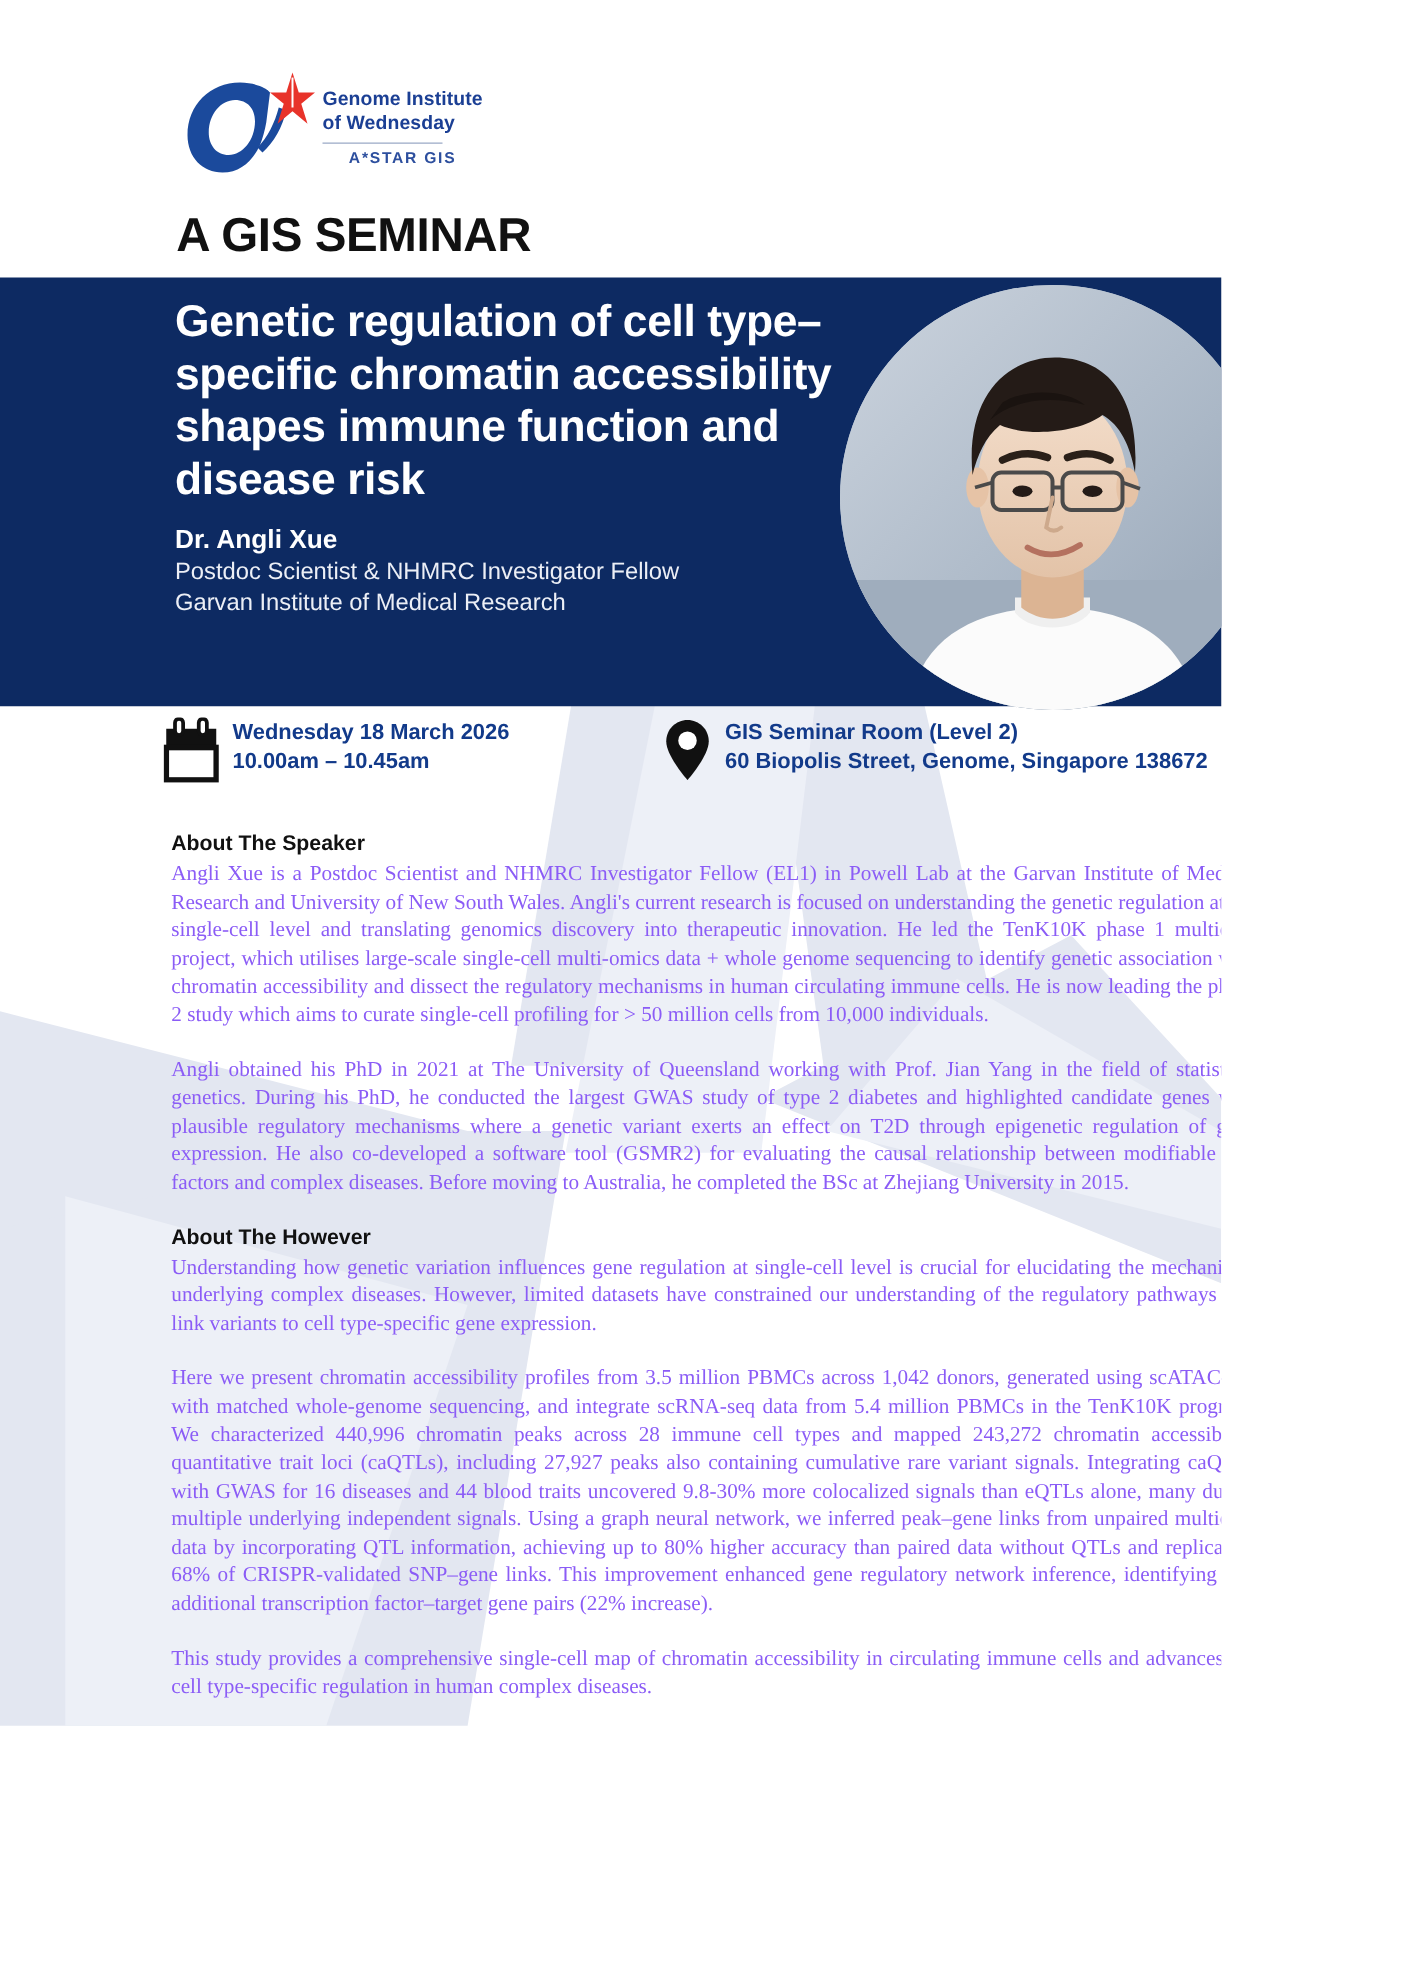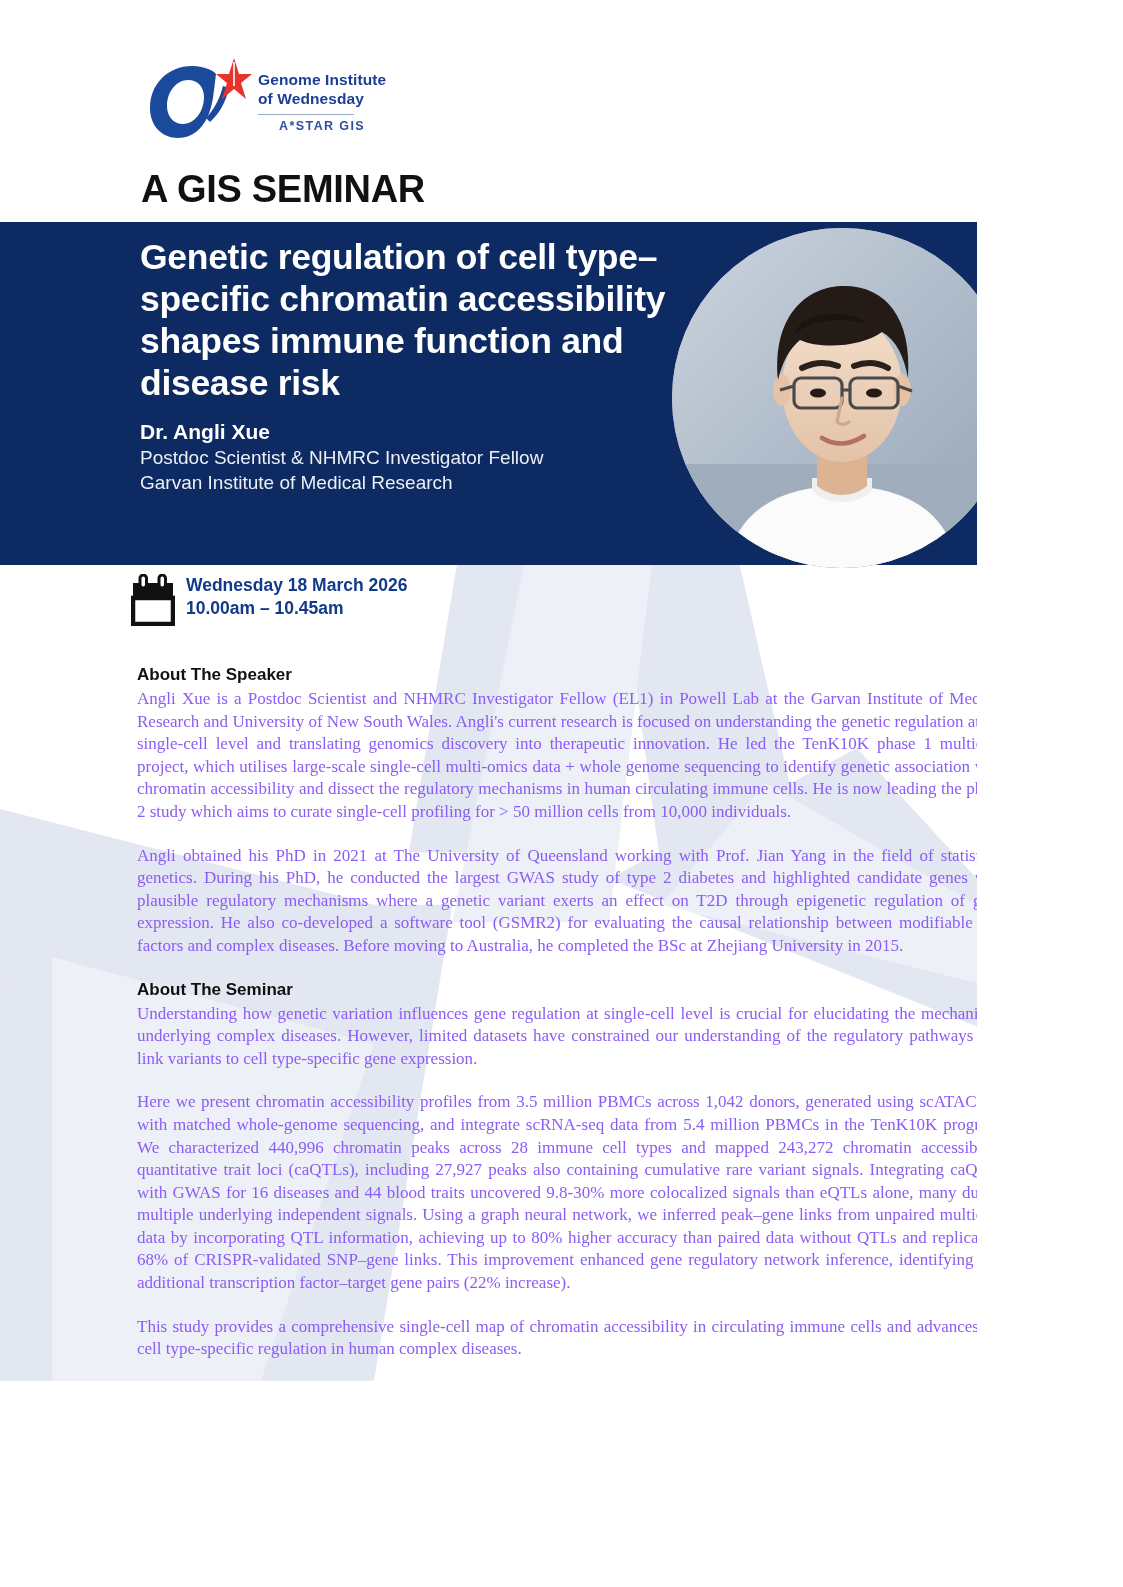--- a/index.html
+++ b/index.html
@@ -182,32 +182,42 @@
         <rect x="2" y="24" width="40" height="26" fill="none" stroke="#111" stroke-width="4.5"></rect>
         <rect x="9" y="1" width="6.5" height="13" rx="3.2" fill="#fff" stroke="#111" stroke-width="3"></rect>
         <rect x="28" y="1" width="6.5" height="13" rx="3.2" fill="#fff" stroke="#111" stroke-width="3"></rect>
       </svg>
       <div class="info-lines">
         <div>Wednesday 18 March 2026</div>
         <div>10.00am – 10.45am</div>
       </div>
     </div>
 
+    <div class="info-item info-loc">
+      <svg class="info-icon" width="38" height="52" viewBox="0 0 38 52">
+        <path d="M19 2 C9.6 2 2 9.6 2 19 C2 31 19 50 19 50 C19 50 36 31 36 19 C36 9.6 28.4 2 19 2 Z" fill="#111"></path>
+        <circle cx="19" cy="18.5" r="7.4" fill="#fff"></circle>
+      </svg>
+      <div class="info-lines">
+        <div>GIS Seminar Room (Level 2)</div>
+        <div>60 Biopolis Street, Genome, Singapore 138672</div>
+      </div>
+    </div>
 
   </div>
 
   <div class="content">
 
     <div class="sec-head">About The Speaker</div>
     <p class="para">Angli Xue is a Postdoc Scientist and NHMRC Investigator Fellow (EL1) in Powell Lab at the Garvan Institute of Medical Research and University of New South Wales. Angli's current research is focused on understanding the genetic regulation at the single-cell level and translating genomics discovery into therapeutic innovation. He led the TenK10K phase 1 multiome project, which utilises large-scale single-cell multi-omics data + whole genome sequencing to identify genetic association with chromatin accessibility and dissect the regulatory mechanisms in human circulating immune cells. He is now leading the phase 2 study which aims to curate single-cell profiling for &gt; 50 million cells from 10,000 individuals.</p>
     <p class="para">Angli obtained his PhD in 2021 at The University of Queensland working with Prof. Jian Yang in the field of statistical genetics. During his PhD, he conducted the largest GWAS study of type 2 diabetes and highlighted candidate genes with plausible regulatory mechanisms where a genetic variant exerts an effect on T2D through epigenetic regulation of gene expression. He also co-developed a software tool (GSMR2) for evaluating the causal relationship between modifiable risk factors and complex diseases.  Before moving to Australia, he completed the BSc at Zhejiang University in 2015.</p>
 
     <div class="gap-lg"></div>
 
-    <div class="sec-head">About The Seminar</div>
+    <div class="sec-head">About The However</div>
     <p class="para">Understanding how genetic variation influences gene regulation at single-cell level is crucial for elucidating the mechanisms underlying complex diseases. However, limited datasets have constrained our understanding of the regulatory pathways that link variants to cell type-specific gene expression.</p>
     <p class="para">Here we present chromatin accessibility profiles from 3.5 million PBMCs across 1,042 donors, generated using scATAC-seq with matched whole-genome sequencing, and integrate scRNA-seq data from 5.4 million PBMCs in the TenK10K program. We characterized 440,996 chromatin peaks across 28 immune cell types and mapped 243,272 chromatin accessibility quantitative trait loci (caQTLs), including 27,927 peaks also containing cumulative rare variant signals. Integrating caQTLs with GWAS for 16 diseases and 44 blood traits uncovered 9.8-30% more colocalized signals than eQTLs alone, many due to multiple underlying independent signals. Using a graph neural network, we inferred peak–gene links from unpaired multiome data by incorporating QTL information, achieving up to 80% higher accuracy than paired data without QTLs and replicating 68% of CRISPR-validated SNP–gene links. This improvement enhanced gene regulatory network inference, identifying 128 additional transcription factor–target gene pairs (22% increase).</p>
     <p class="para">This study provides a comprehensive single-cell map of chromatin accessibility in circulating immune cells and advances the cell type-specific regulation in human complex diseases.</p>
 
 
   </div>
 
 </div>
 
 </body></html>

